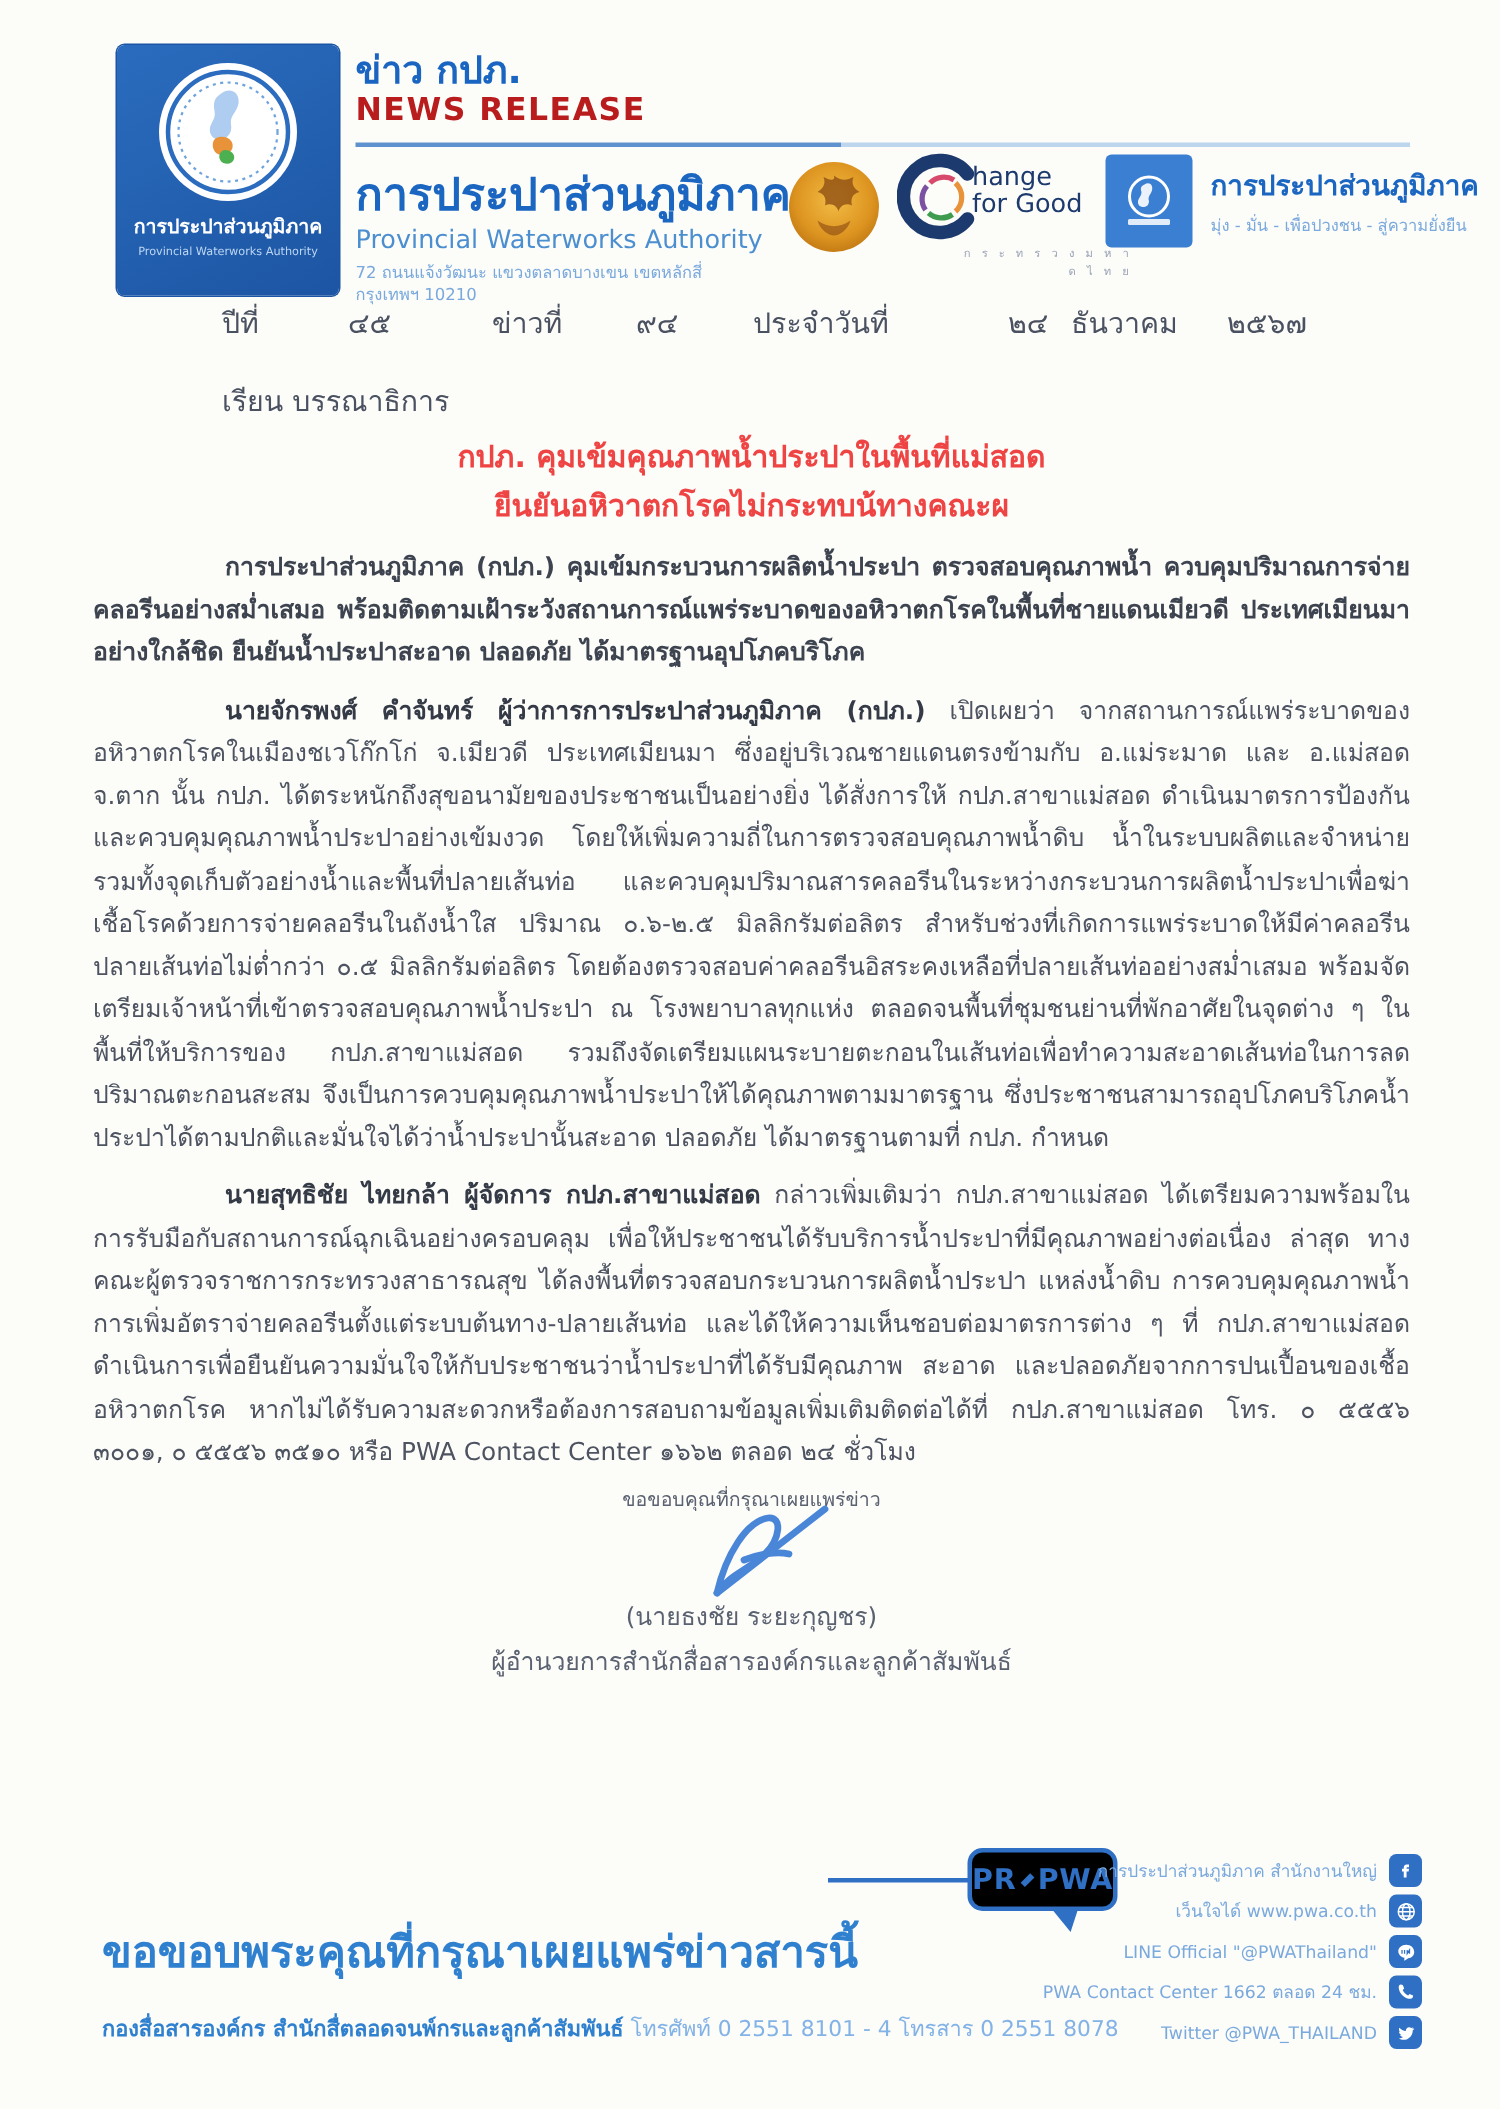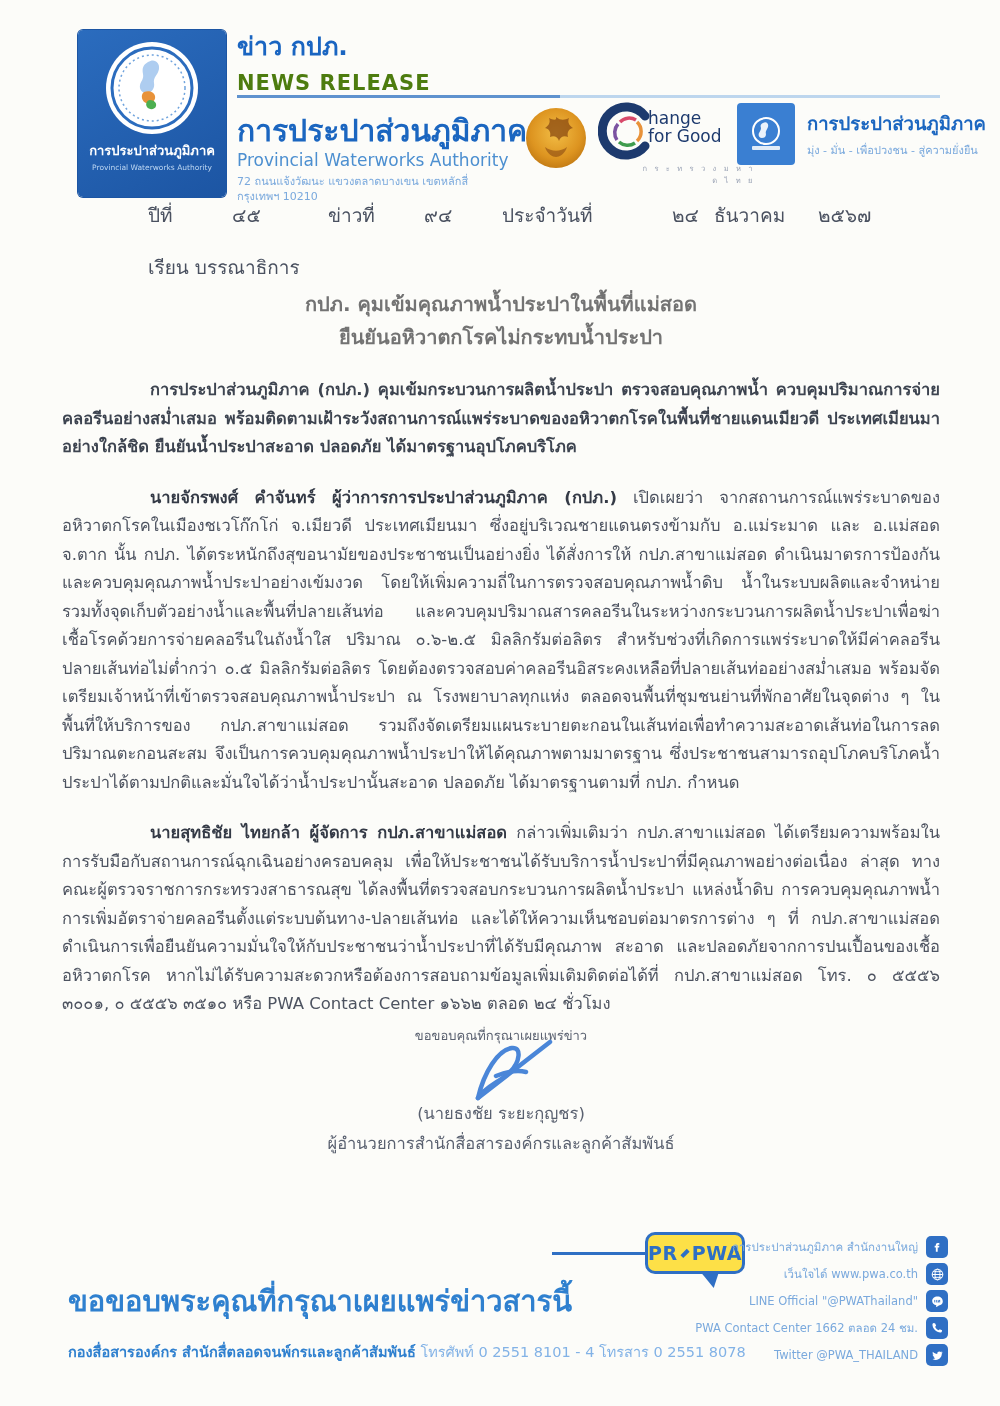--- a/index.html
+++ b/index.html
@@ -16,21 +16,21 @@
     background:linear-gradient(150deg,#2b6cbe,#1c55a3);
     border-radius:5px; box-shadow:0 0 0 1px #1c55a3;
     display:flex; flex-direction:column; align-items:center;
   }
   .emblem { margin-top:10px; }
   .logo-box .org-th { color:#fff; font-weight:bold; font-size:13px; margin-top:4px; }
   .logo-box .org-en { color:#bcd6f2; font-size:7.5px; margin-top:2px; }
 
   .header-mid { position:absolute; left:237px; top:34px; width:330px; }
   .news-th { color:#1a65c1; font-weight:bold; font-size:25px; line-height:26px; }
-  .news-en { color:#4d7c0f; font-weight:bold; font-size:21px; letter-spacing:1px; line-height:26px;margin-top:10px; }
+  .news-en { color:#b91c1c; font-weight:bold; font-size:21px; letter-spacing:1px; line-height:26px; }
   .header-rule { position:absolute; left:237px; top:95px; width:703px; height:3px;
     background:linear-gradient(to right,#2a6fc0 0 46%,#a8c9ea 46% 100%); opacity:.75; }
   .org-big { color:#1b66c0; font-weight:bold; font-size:30px; margin-top:18px; line-height:34px; }
   .org-en-big { color:#4c8fd0; font-size:17px; margin-top:2px; }
   .addr { color:#7aa9dd; font-size:11px; line-height:15px; margin-top:4px; }
 
   .gold-seal { position:absolute; left:525px; top:107px; }
 
   .cfg { position:absolute; left:598px; top:102px; width:130px; }
   .cfg-row { display:flex; align-items:center; }
@@ -48,37 +48,37 @@
 
   
   .meta { position:absolute; top:200px; left:0; width:792px; height:34px;
     color:#4a5160; font-size:19px; }
   .meta span { position:absolute; white-space:nowrap; }
 
   .salutation { position:absolute; left:148px; top:252px; color:#4a5160; font-size:19px; }
 
   
   .doc-body { position:absolute; left:62px; top:288px; width:878px; color:#4d5360; }
-  .title { text-align:center; color:#737373; font-weight:bold; font-size:20px; line-height:33px; }
-  .para { font-size:16.5px; line-height:28.5px; text-align:justify; text-indent:88px; margin-top:22px; }
+  .title { text-align:center; color:#ef4444; font-weight:bold; font-size:20px; line-height:33px; }
+  .para { font-size:16.5px; line-height:28.5px; text-align:justify; text-indent:88px; margin-top:10px; }
   .para.lead-bold { font-weight:bold; color:#3d4450; }
   .para b { color:#343a46; }
 
   
   .signoff { text-align:center; margin-top:6px; color:#5a6170; }
   .signoff .thanks { font-size:13px; }
   .sig-svg { display:block; margin:-14px auto -10px auto; }
   .signoff .name { font-size:16.5px; }
   .signoff .position { font-size:16.5px; margin-top:4px; }
 
   
   .prpwa-line { position:absolute; left:552px; top:1252px; width:94px; height:3px; background:#2f6fc4; }
   .prpwa {
     position:absolute; left:645px; top:1232px; width:100px; height:42px;
-    border:3px solid #2f6fc4; border-radius:10px; background:#fde047;
+    border:3px solid #2f6fc4; border-radius:10px; background:#000000;
     display:flex; align-items:center; justify-content:center;
     color:#2f6fc4; font-weight:bold; font-size:19px; letter-spacing:.5px;
   }
   .prpwa .diamond { width:9px; height:9px; background:#2f6fc4; transform:rotate(45deg); margin:0 5px; }
   .prpwa-tail { position:absolute; left:700px; top:1274px; width:0; height:0;
     border-left:16px solid transparent; border-top:14px solid #2f6fc4; transform:skewX(-18deg); }
 
   .social { position:absolute; right:52px; top:1236px; }
   .social-row { display:flex; align-items:center; justify-content:flex-end; height:22px; margin-bottom:5px; }
   .social-label { color:#7aa9dd; font-size:11.5px; margin-right:8px; white-space:nowrap; }
@@ -175,21 +175,21 @@
   <span style="left:672px;">๒๔</span>
   <span style="left:714px;">ธันวาคม</span>
   <span style="left:818px;">๒๕๖๗</span>
 </div>
 
 <div class="salutation">เรียน  บรรณาธิการ</div>
 
 <div class="doc-body">
   <div class="title">
     <div>กปภ. คุมเข้มคุณภาพน้ำประปาในพื้นที่แม่สอด</div>
-    <div>ยืนยันอหิวาตกโรคไม่กระทบน้ำประปา</div>
+    <div>ยืนยันอหิวาตกโรคไม่กระทบน้ทางคณะผ</div>
   </div>
 
   <p class="para lead-bold">การประปาส่วนภูมิภาค (กปภ.) คุมเข้มกระบวนการผลิตน้ำประปา ตรวจสอบคุณภาพน้ำ ควบคุมปริมาณการจ่ายคลอรีนอย่างสม่ำเสมอ พร้อมติดตามเฝ้าระวังสถานการณ์แพร่ระบาดของอหิวาตกโรคในพื้นที่ชายแดนเมียวดี ประเทศเมียนมา อย่างใกล้ชิด ยืนยันน้ำประปาสะอาด ปลอดภัย ได้มาตรฐานอุปโภคบริโภค</p>
 
   <p class="para">
     <b>นายจักรพงศ์ คำจันทร์ ผู้ว่าการการประปาส่วนภูมิภาค (กปภ.)</b><span> เปิดเผยว่า จากสถานการณ์แพร่ระบาดของอหิวาตกโรคในเมืองชเวโก๊กโก่ จ.เมียวดี ประเทศเมียนมา ซึ่งอยู่บริเวณชายแดนตรงข้ามกับ อ.แม่ระมาด และ อ.แม่สอด จ.ตาก นั้น กปภ. ได้ตระหนักถึงสุขอนามัยของประชาชนเป็นอย่างยิ่ง ได้สั่งการให้ กปภ.สาขาแม่สอด ดำเนินมาตรการป้องกันและควบคุมคุณภาพน้ำประปาอย่างเข้มงวด โดยให้เพิ่มความถี่ในการตรวจสอบคุณภาพน้ำดิบ น้ำในระบบผลิตและจำหน่าย รวมทั้งจุดเก็บตัวอย่างน้ำและพื้นที่ปลายเส้นท่อ และควบคุมปริมาณสารคลอรีนในระหว่างกระบวนการผลิตน้ำประปาเพื่อฆ่าเชื้อโรคด้วยการจ่ายคลอรีนในถังน้ำใส ปริมาณ ๐.๖-๒.๕ มิลลิกรัมต่อลิตร สำหรับช่วงที่เกิดการแพร่ระบาดให้มีค่าคลอรีนปลายเส้นท่อไม่ต่ำกว่า ๐.๕ มิลลิกรัมต่อลิตร โดยต้องตรวจสอบค่าคลอรีนอิสระคงเหลือที่ปลายเส้นท่ออย่างสม่ำเสมอ พร้อมจัดเตรียมเจ้าหน้าที่เข้าตรวจสอบคุณภาพน้ำประปา ณ โรงพยาบาลทุกแห่ง ตลอดจนพื้นที่ชุมชนย่านที่พักอาศัยในจุดต่าง ๆ ในพื้นที่ให้บริการของ กปภ.สาขาแม่สอด รวมถึงจัดเตรียมแผนระบายตะกอนในเส้นท่อเพื่อทำความสะอาดเส้นท่อในการลดปริมาณตะกอนสะสม จึงเป็นการควบคุมคุณภาพน้ำประปาให้ได้คุณภาพตามมาตรฐาน ซึ่งประชาชนสามารถอุปโภคบริโภคน้ำประปาได้ตามปกติและมั่นใจได้ว่าน้ำประปานั้นสะอาด ปลอดภัย ได้มาตรฐานตามที่ กปภ. กำหนด</span>
   </p>
 
   <p class="para">
     <b>นายสุทธิชัย ไทยกล้า ผู้จัดการ กปภ.สาขาแม่สอด</b><span> กล่าวเพิ่มเติมว่า กปภ.สาขาแม่สอด ได้เตรียมความพร้อมในการรับมือกับสถานการณ์ฉุกเฉินอย่างครอบคลุม เพื่อให้ประชาชนได้รับบริการน้ำประปาที่มีคุณภาพอย่างต่อเนื่อง ล่าสุด ทางคณะผู้ตรวจราชการกระทรวงสาธารณสุข ได้ลงพื้นที่ตรวจสอบกระบวนการผลิตน้ำประปา แหล่งน้ำดิบ การควบคุมคุณภาพน้ำ การเพิ่มอัตราจ่ายคลอรีนตั้งแต่ระบบต้นทาง-ปลายเส้นท่อ และได้ให้ความเห็นชอบต่อมาตรการต่าง ๆ ที่ กปภ.สาขาแม่สอด ดำเนินการเพื่อยืนยันความมั่นใจให้กับประชาชนว่าน้ำประปาที่ได้รับมีคุณภาพ สะอาด และปลอดภัยจากการปนเปื้อนของเชื้ออหิวาตกโรค หากไม่ได้รับความสะดวกหรือต้องการสอบถามข้อมูลเพิ่มเติมติดต่อได้ที่ กปภ.สาขาแม่สอด โทร. ๐ ๕๕๕๖ ๓๐๐๑, ๐ ๕๕๕๖ ๓๕๑๐ หรือ PWA Contact Center ๑๖๖๒ ตลอด ๒๔ ชั่วโมง</span>

